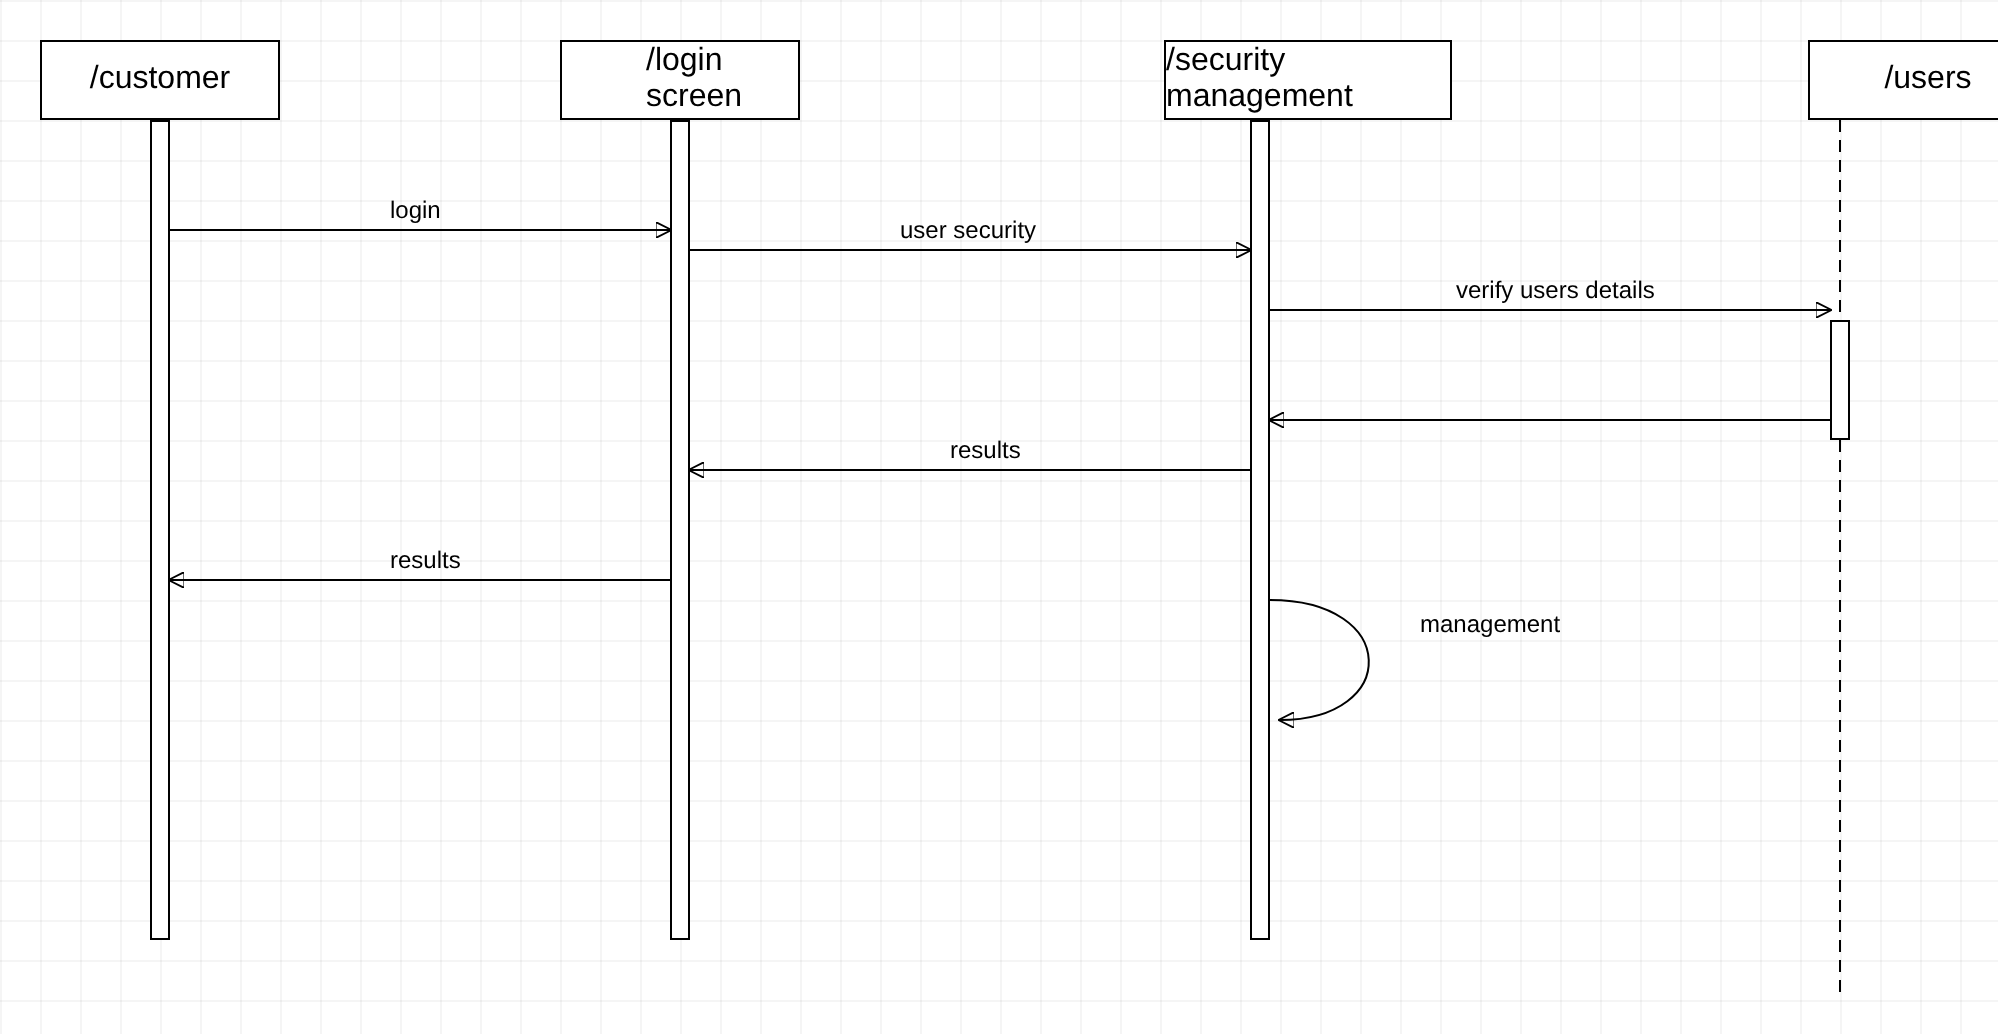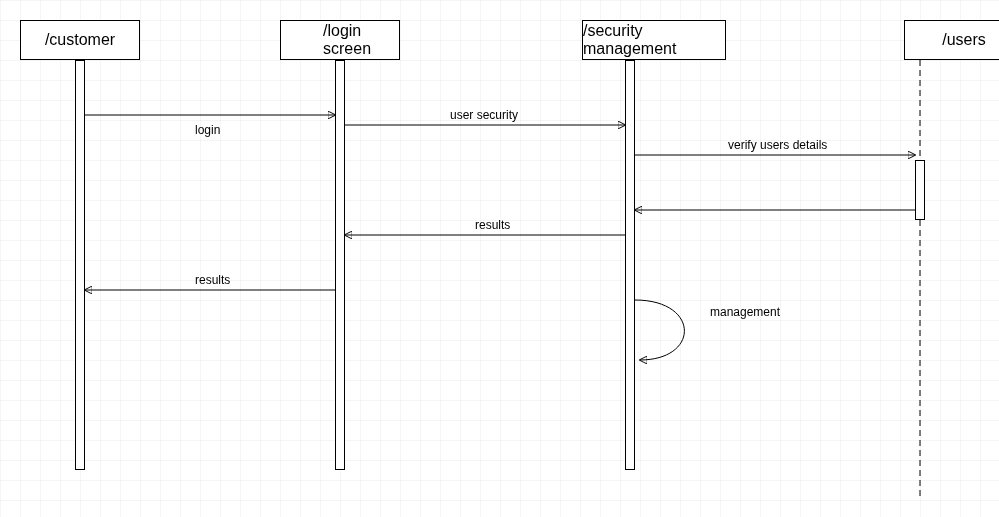--- a/index.html
+++ b/index.html
@@ -57,21 +57,21 @@
 </div>
 <div class="box" style="left:860px; top:20px; width:120px; height:40px;margin-left:44px;">
   <span>/users</span>
 </div>
 
 <div class="box" style="left:75px; top:60px; width:10px; height:410px;"></div>
 <div class="box" style="left:335px; top:60px; width:10px; height:410px;"></div>
 <div class="box" style="left:625px; top:60px; width:10px; height:410px;"></div>
 <div class="box" style="left:915px; top:160px; width:10px; height:60px;"></div>
 
-<span class="label" style="left:195px; top:98px;margin-top:25px;">login</span>
+<span class="label" style="left:195px; top:98px;">login</span>
 <span class="label" style="left:450px; top:108px;">user security</span>
 <span class="label" style="left:728px; top:138px;">verify users details</span>
 <span class="label" style="left:475px; top:218px;">results</span>
 <span class="label" style="left:195px; top:273px;">results</span>
 <span class="label" style="left:710px; top:305px;">management</span>
 
 <svg width="999" height="517">
   <defs>
     <marker id="arrow" viewBox="0 0 10 10" refX="9" refY="5" markerWidth="8" markerHeight="8" orient="auto-start-reverse">
       <path d="M 0 0 L 10 5 L 0 10 z" fill="none" stroke="#000" stroke-width="1.2"></path>

